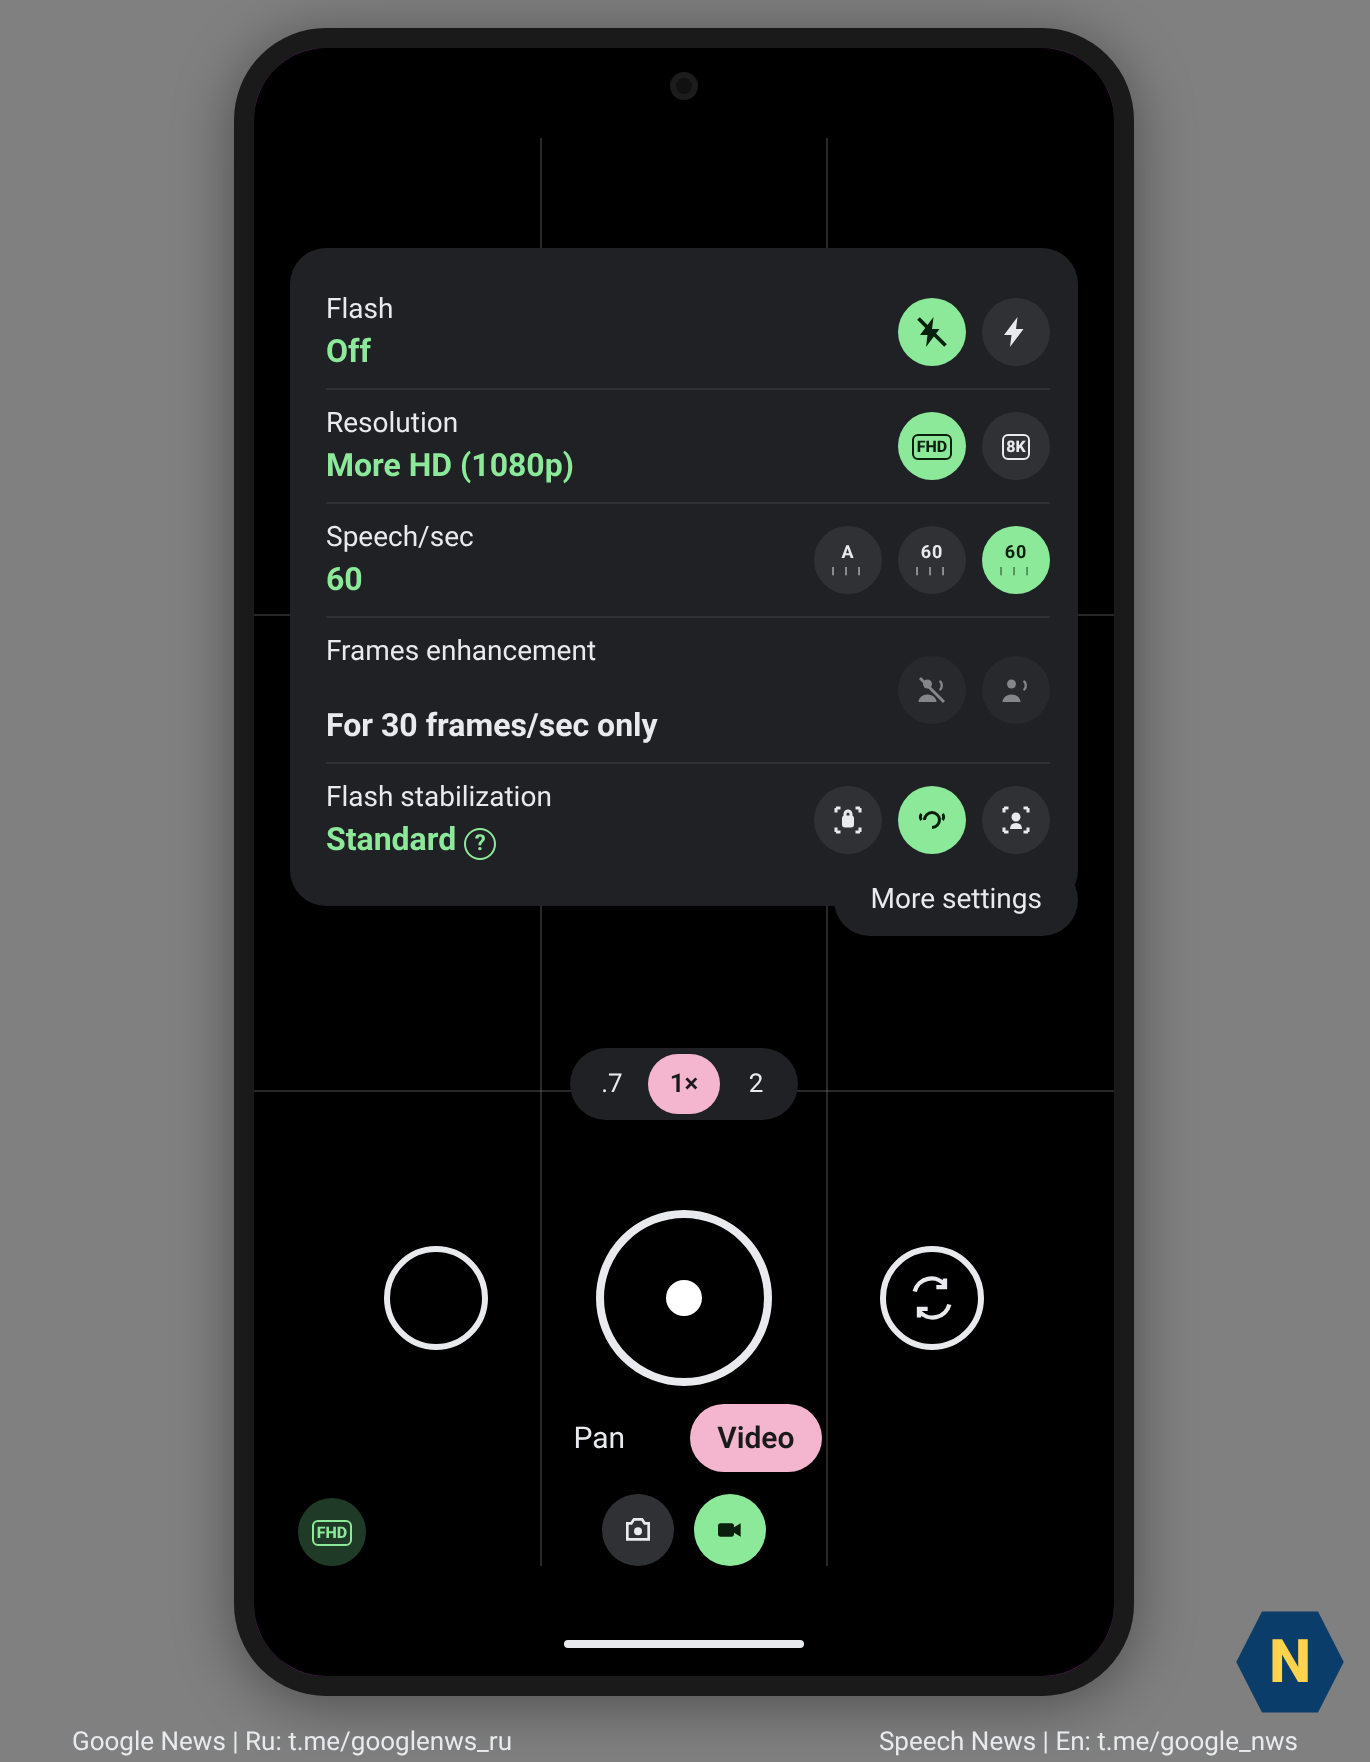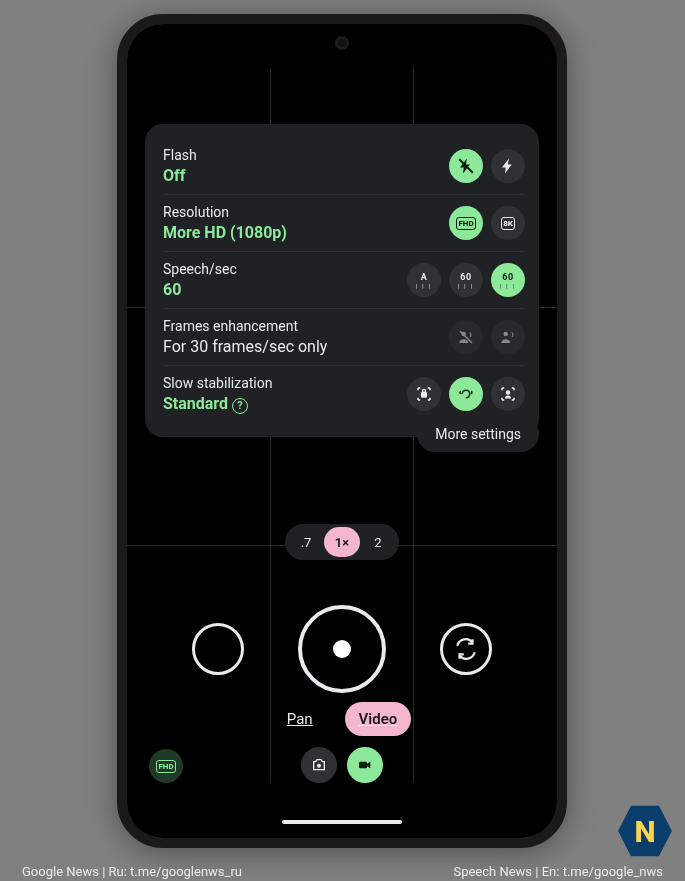--- a/index.html
+++ b/index.html
@@ -53,41 +53,41 @@
   }
   .row {
     display: flex; align-items: center; justify-content: space-between;
     padding: 9px 0;
     border-top: 1px solid rgba(255,255,255,.07);
   }
   .row:first-child { border-top: none; }
   .row .labels { display:flex; flex-direction:column; gap:3px; }
   .row .title { font-size: 14px; color: #e8eaed; }
   .row .value { font-size: 16px; color: #8ce99a; font-weight: 700; }
-  .row .value.muted { color: #e8eaed; font-weight:400; }
+  .row .value.muted { color: #e8eaed; font-weight:700;margin-top:16px; }
   .opts { display:flex; gap:8px; align-items:center; }
   .chip {
     width: 34px; height: 34px; border-radius: 50%;
     background: #303134; display:flex; align-items:center; justify-content:center;
     font-size: 10px; font-weight:700; color:#e8eaed;
     cursor: pointer;
   }
   .chip.active { background: #8ce99a; color:#0a1f0e; }
   .chip svg { width:18px; height:18px; }
   .tiny { font-size: 9px; letter-spacing:.5px; }
   .box { border:1.5px solid currentColor; border-radius:3px; padding:1px 1px; font-size:8px; font-weight:800;}
   .help {
     display:inline-flex; width:16px; height:16px; border:1.5px solid #8ce99a;
     border-radius:50%; align-items:center; justify-content:center;
     font-size:11px; color:#8ce99a; margin-left:4px;
   }
 
   .more {
     position:absolute;
-    top: 392px; right: 18px;
+    top: 408px; right: 18px;
     background:#202124; border-radius: 20px;
     padding: 10px 18px; font-size:14px; color:#e8eaed;
     cursor:pointer;
   }
 
   
   .zoom {
     position:absolute; top: 500px; left:50%; transform:translateX(-50%);
     display:flex; align-items:center; background:#202124;
     border-radius: 20px; padding:3px;
@@ -115,21 +115,21 @@
   .shutter .dot { width:18px; height:18px; background:#fff; border-radius:50%; }
   .switch {
     width:52px; height:52px; border:3px solid #e8eaed; border-radius:50%;
     display:flex; align-items:center; justify-content:center; cursor:pointer;
   }
   .switch svg { width:26px; height:26px; stroke:#e8eaed; fill:none; stroke-width:2;}
 
   
   .modes {
     position:absolute; top: 678px; left:0; right:0;
-    display:flex; align-items:center; justify-content:center; gap:18px;text-decoration:underline;
+    display:flex; align-items:center; justify-content:center; gap:18px;
   }
   .mode { font-size:15px; color:#e8eaed; cursor:pointer; padding:8px 14px; border-radius:20px;}
   .mode.active { background:#f4b6cf; color:#1a1a1a; font-weight:600;text-align:right;}
 
   
   .fhd-badge {
     position:absolute; left:22px; bottom:55px;
     width:34px; height:34px; border-radius:50%; background:#1f3a26;
     display:flex; align-items:center; justify-content:center;
     color:#8ce99a; cursor:pointer;
@@ -145,21 +145,21 @@
   .pvbtn.photo { background:#303134; color:#e8eaed;}
   .pvbtn.video { background:#8ce99a; color:#0a1f0e;}
   .navbar {
     position:absolute; bottom:14px; left:50%; transform:translateX(-50%);
     width:120px; height:4px; background:#e8eaed; border-radius:2px;
   }
 
   .credit {
     position:absolute; bottom:2px; left:0; right:0;
     color:#e8eaed; font-size:13px; display:flex; justify-content:space-between;
-    padding: 0 22px;
+    padding: 0 36px;
   }
   .watermark {
     position:absolute; right:12px; bottom:22px;
     width:56px; height:56px;
   }
   .hex {
     width:56px; height:56px; background:#0b3d6b;
     clip-path: polygon(25% 5%,75% 5%,98% 50%,75% 95%,25% 95%,2% 50%);
     display:flex; align-items:center; justify-content:center;
     font-weight:800; font-size:30px; color:#ffd34d;
@@ -263,21 +263,21 @@
                 <circle cx="9" cy="8" r="3"></circle>
                 <path d="M3 20c0-3 3-5 6-5s6 2 6 5"></path>
                 <path d="M17 6c2 1 2 5 0 6" fill="none" stroke="currentColor" stroke-width="1.5"></path>
               </svg>
           </div>
         </div>
       </div>
 
       <div class="row">
         <div class="labels">
-          <span class="title">Slow stabilization</span>
+          <span class="title">Flash stabilization</span>
           <span class="value">
             <span>Standard</span><span class="help">?</span>
           </span>
         </div>
         <div class="opts">
           <div class="chip">
             <svg viewBox="0 0 24 24" fill="none" stroke="currentColor" stroke-width="2">
                 <path d="M4 4h3M4 4v3M20 4h-3M20 4v3M4 20h3M4 20v-3M20 20h-3M20 20v-3"></path>
                 <rect x="9" y="10" width="6" height="6" rx="1" fill="currentColor"></rect>
                 <path d="M10 10V8a2 2 0 0 1 4 0v2"></path>

